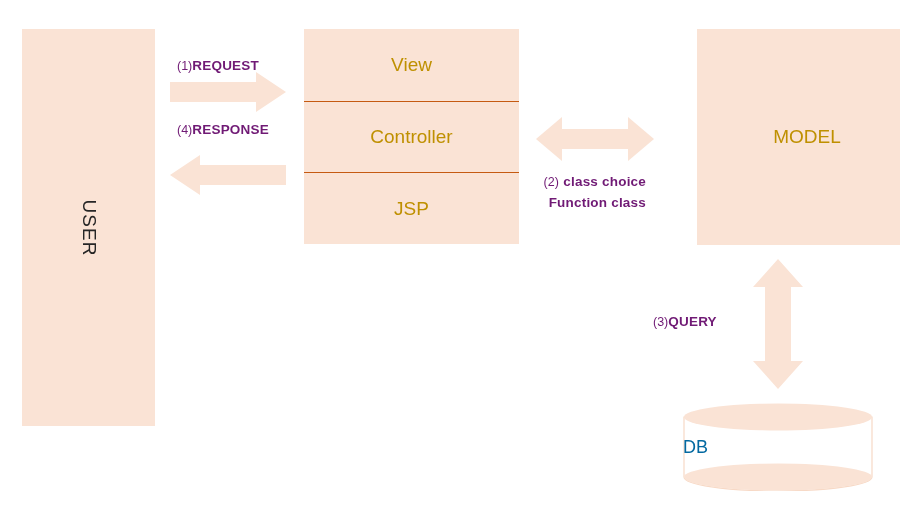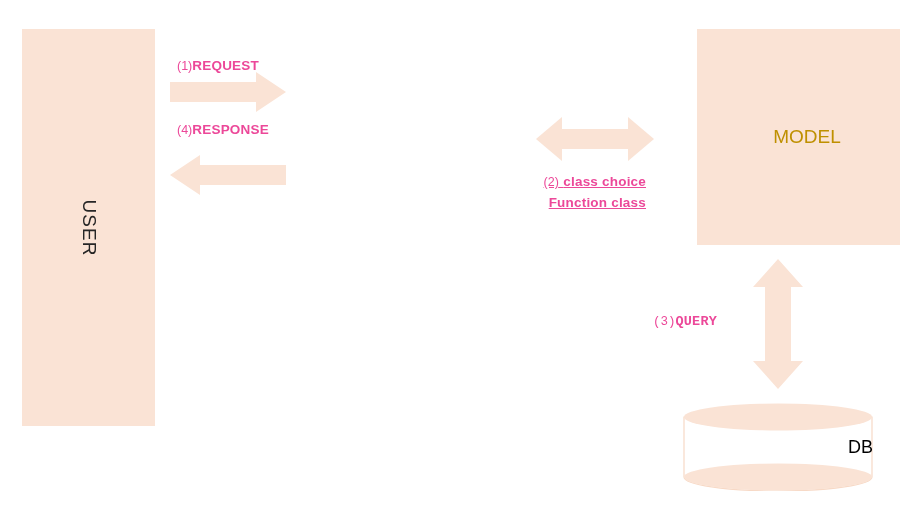--- a/index.html
+++ b/index.html
@@ -101,64 +101,63 @@
   .arrow svg { display: block; }
 
   #arrow-request  { left: 170px; top: 72px;  }
   #arrow-response { left: 170px; top: 155px; }
   #arrow-class    { left: 536px; top: 115px; }
   #arrow-query    { left: 751px; top: 259px; }
 
   
   .caption {
     position: absolute;
-    color: #ec4899;
+    color: #701a75;
     font-family: "Liberation Sans", sans-serif;
     white-space: nowrap;
   }
   .caption .num {
     font-weight: normal;
     font-size: 12.5px;
   }
   .caption .lbl {
     font-weight: bold;
     font-size: 13.5px;
     letter-spacing: 0.2px;
   }
   #cap-request  { left: 177px; top: 56px; }
   #cap-response { left: 177px; top: 120px; }
-  #cap-query    { left: 653px; top: 312px; font-family: Liberation Mono, monospace; }
+  #cap-query    { left: 653px; top: 312px; }
 
   #cap-class {
     left: 534px;
     top: 170px;
     line-height: 1.32;
     text-align: right;
     white-space: normal;
     width: 112px;
-    text-decoration: underline;
   }
   #cap-class .lbl { font-size: 13.5px; }
 
   
   #db-cylinder {
     position: absolute;
     left: 683px;
     top: 403px;
     width: 190px;
     height: 88px;
   }
   #db-label {
     position: absolute;
     left: 0;
     top: 50%;
     width: 100%;
     transform: translateY(-50%);
-    text-align: right;
-    color: #000000;
+    text-align: left;
+    color: #0369a1;
     font-size: 18px;
     font-family: "Liberation Sans", sans-serif;
     z-index: 3;
   }
 </style>
 </head>
 <body>
 
 <div id="canvas">
 
@@ -177,20 +176,27 @@
 
   <div class="caption" id="cap-response">
     <span class="num">(4)</span><span class="lbl">RESPONSE</span>
   </div>
   <div class="arrow" id="arrow-response">
     <svg width="116" height="40" viewBox="0 0 116 40" xmlns="http://www.w3.org/2000/svg">
       <polygon points="116,10 30,10 30,0 0,20 30,40 30,30 116,30" fill="#FAE3D5"></polygon>
     </svg>
   </div>
 
+  <div class="box" id="vc-box">
+    <div class="vc-cell" id="vc-cell-view">View</div>
+    <div class="vc-divider" id="vc-div-1"></div>
+    <div class="vc-cell" id="vc-cell-ctrl">Controller</div>
+    <div class="vc-divider" id="vc-div-2"></div>
+    <div class="vc-cell" id="vc-cell-jsp">JSP</div>
+  </div>
 
   <div class="arrow" id="arrow-class">
     <svg width="118" height="48" viewBox="0 0 118 48" xmlns="http://www.w3.org/2000/svg">
       <polygon points="0,24 26,2 26,14 92,14 92,2 118,24 92,46 92,34 26,34 26,46" fill="#FAE3D5"></polygon>
     </svg>
   </div>
   <div class="caption" id="cap-class">
     <span class="num">(2)</span>
     <span class="lbl">class choice</span><br>
     <span class="lbl">Function class</span>

